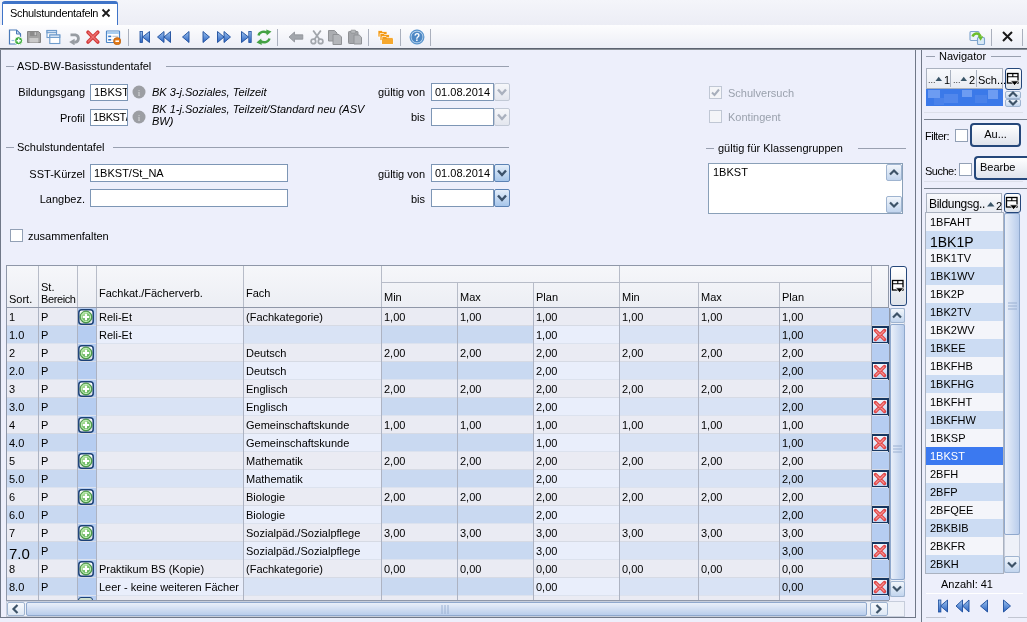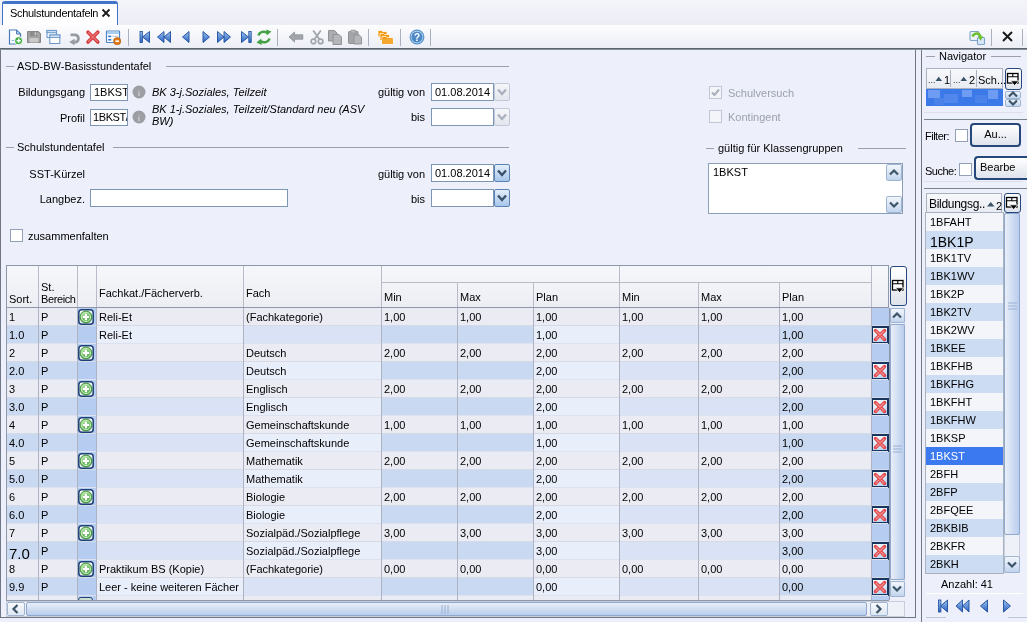--- a/index.html
+++ b/index.html
@@ -201,20 +201,21 @@
       <path d="M2 2.5 L6 7 L10 2.5" fill="none" stroke="#aab1be" stroke-width="2.4"></path>
     </svg>
 <div style="position:absolute;left:709px;top:86px;width:13px;height:13px;background:#f4f5f8;border:1px solid #c0c7d4"></div>
 <svg style="position:absolute;left:711px;top:88px" width="9" height="9" viewBox="0 0 9 9">
       <path d="M1 4.5 L3.5 7 L8 1.5" fill="none" stroke="#a8afbc" stroke-width="2"></path>
     </svg>
 <div style="position:absolute;left:728px;top:87px;font-size:11px;color:#9aa1ad;white-space:nowrap">Schulversuch</div>
 <div style="position:absolute;left:709px;top:110px;width:13px;height:13px;background:#f4f5f8;border:1px solid #c0c7d4"></div>
 <div style="position:absolute;left:728px;top:111px;font-size:11px;color:#9aa1ad;white-space:nowrap">Kontingent</div>
 <div style="position:absolute;left:-35px;top:168px;width:120px;text-align:right;font-size:11px;white-space:nowrap">SST-Kürzel</div>
+<div style="position:absolute;left:90px;top:164px;width:198px;height:18px;background:#fff;border:1px solid #7d96b5;font-size:11px;padding:2px 0 0 3px">1BKST/St_NA</div>
 <div style="position:absolute;left:305px;top:168px;width:120px;text-align:right;font-size:11px;white-space:nowrap">gültig von</div>
 <div style="position:absolute;left:431px;top:164px;width:63px;height:18px;background:#fff;border:1px solid #7d96b5;font-size:11px;padding:2px 0 0 3px">01.08.2014</div>
 <div style="position:absolute;left:494px;top:164px;width:16px;height:18px;background:linear-gradient(#e4eefa,#a7c6ea);border:1px solid #5b82b4;border-radius:2px"></div>
 <svg style="position:absolute;left:496px;top:168px" width="12" height="10" viewBox="0 0 12 10">
       <path d="M2 2.5 L6 7 L10 2.5" fill="none" stroke="#3c526b" stroke-width="2.4"></path>
     </svg>
 <div style="position:absolute;left:-35px;top:193px;width:120px;text-align:right;font-size:11px;white-space:nowrap">Langbez.</div>
 <div style="position:absolute;left:90px;top:189px;width:198px;height:18px;background:#fff;border:1px solid #7d96b5"></div>
 <div style="position:absolute;left:305px;top:193px;width:120px;text-align:right;font-size:11px;white-space:nowrap">bis</div>
 <div style="position:absolute;left:431px;top:189px;width:63px;height:18px;background:#fff;border:1px solid #7d96b5"></div>
@@ -731,21 +732,21 @@
 <div style="position:absolute;left:77px;top:578px;width:19px;height:18px;background:#b6cdf1"></div>
 <div style="position:absolute;left:96px;top:578px;width:147px;height:18px;background:#e9eefb"></div>
 <div style="position:absolute;left:243px;top:578px;width:138px;height:18px;background:#d9e3f5"></div>
 <div style="position:absolute;left:381px;top:578px;width:76px;height:18px;background:#c9d9f1"></div>
 <div style="position:absolute;left:457px;top:578px;width:76px;height:18px;background:#c9d9f1"></div>
 <div style="position:absolute;left:533px;top:578px;width:86px;height:18px;background:#e9eefb"></div>
 <div style="position:absolute;left:619px;top:578px;width:79px;height:18px;background:#d9e3f5"></div>
 <div style="position:absolute;left:698px;top:578px;width:81px;height:18px;background:#d9e3f5"></div>
 <div style="position:absolute;left:779px;top:578px;width:92px;height:18px;background:#c9d9f1"></div>
 <div style="position:absolute;left:871px;top:578px;width:18px;height:18px;background:#b6cdf1"></div>
-<div style="position:absolute;left:9px;top:581px;width:28px;font-size:11px;white-space:nowrap;overflow:hidden">9.9</div>
+<div style="position:absolute;left:9px;top:581px;width:28px;font-size:11px;white-space:nowrap;overflow:hidden">8.0</div>
 <div style="position:absolute;left:41px;top:581px;width:35px;font-size:11px;white-space:nowrap;overflow:hidden">P</div>
 <div style="position:absolute;left:99px;top:581px;width:143px;font-size:11px;white-space:nowrap;overflow:hidden">Leer - keine weiteren Fächer</div>
 <div style="position:absolute;left:536px;top:581px;width:82px;font-size:11px;white-space:nowrap;overflow:hidden">0,00</div>
 <div style="position:absolute;left:782px;top:581px;width:88px;font-size:11px;white-space:nowrap;overflow:hidden">0,00</div>
 <div style="position:absolute;left:871px;top:578px;width:18px;height:18px;background:linear-gradient(160deg,#fdfeff,#b7cff2);border:2px solid #17365f"></div>
 <svg style="position:absolute;left:873px;top:580px" width="14" height="14" viewBox="0 0 14 14">
       <path d="M2.5 2.5 L11.5 11.5 M11.5 2.5 L2.5 11.5" stroke="#e04444" stroke-width="3.4" stroke-linecap="round"></path>
       <path d="M3 3 L11 11 M11 3 L3 11" stroke="#f59090" stroke-width="1.2" stroke-linecap="round"></path>
     </svg>
 <div style="position:absolute;left:7px;top:595px;width:881px;height:1px;background:#dce2ee"></div>

